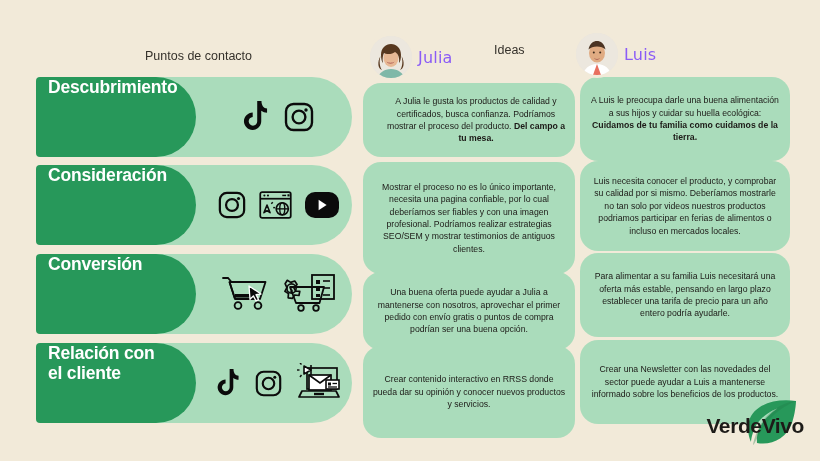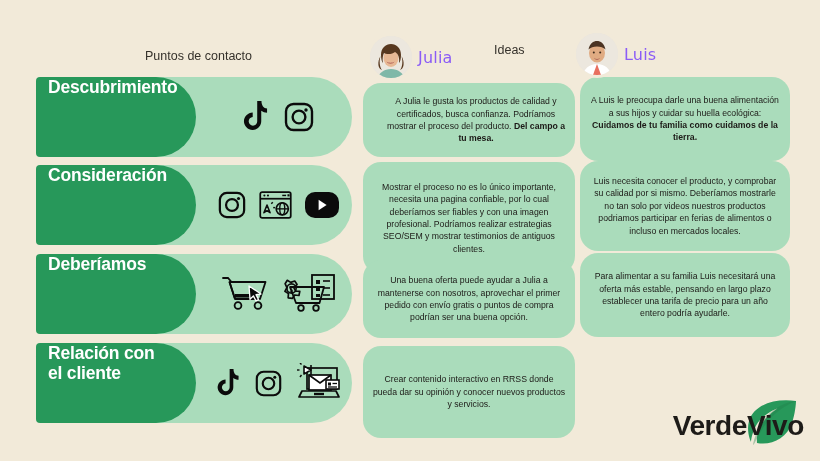--- a/index.html
+++ b/index.html
@@ -142,37 +142,37 @@
     color: #1c1a17;
     font-family: "Liberation Sans", sans-serif;
   }
   .idea-text b { font-weight: bold; }
 
   
   #row-0 .idea-julia { top: 6px; height: 74px; padding-left: 23px; }
   #row-0 .idea-luis  { top: 0px;  height: 84px; }
   #row-1 .idea-julia { top: -3px; height: 112px; }
   #row-1 .idea-luis  { top: -4px; height: 90px; }
-  #row-2 .idea-julia { top: 6px;  height: 78px; }
+  #row-2 .idea-julia { top: 18px;  height: 78px; }
   #row-2 .idea-luis  { top: -1px; height: 84px; }
   #row-3 .idea-julia { top: 3px;  height: 92px; }
   #row-3 .idea-luis  { top: -3px; height: 84px; }
 
   
   #logo {
     position: absolute;
     right: 16px;
     bottom: 12px;
     display: flex;
     align-items: center;
     height: 46px;
     z-index: 8;
   }
   .logo-text {
-    font-size: 28px;
+    font-size: 21px;
     font-weight: bold;
     color: #1d1b18;
     font-family: "Liberation Sans", sans-serif;
     letter-spacing: -.4px;
     position: relative;
     z-index: 2;
   }
   .logo-leaf {
     position: absolute;
     right: 6px;
@@ -294,21 +294,21 @@
     <div class="idea-card idea-luis">
       <div class="idea-text">
         <span>Luis necesita conocer el producto, y comprobar su calidad por si mismo. Deberíamos mostrarle no tan solo por videos nuestros productos podriamos participar en ferias de alimentos o incluso en mercados locales.</span><b></b>
       </div>
     </div>
   </div>
 
   <div class="row" id="row-2">
     <div class="tp-panel"></div>
     <div class="stage-pill">
-      <span class="stage-label">Deberíamos</span>
+      <span class="stage-label">Conversión</span>
     </div>
     <div class="icons">
       <span>
         <svg width="48" height="40" viewBox="0 0 48 40">
           <path d="M2 4h5l3.5 4" fill="none" stroke="#0b0b0b" stroke-width="1.8" stroke-linecap="round"></path>
           <path d="M8.5 8h36l-5.5 17H14z" fill="none" stroke="#0b0b0b" stroke-width="1.8" stroke-linejoin="round"></path>
           <path d="M14 25L8.5 8" fill="none" stroke="#0b0b0b" stroke-width="1.8"></path>
           <rect x="14" y="20" width="22" height="3.6" fill="#0b0b0b"></rect>
           <circle cx="17" cy="31.5" r="3.4" fill="none" stroke="#0b0b0b" stroke-width="1.8"></circle>
           <circle cx="37" cy="31.5" r="3.4" fill="none" stroke="#0b0b0b" stroke-width="1.8"></circle>
@@ -380,20 +380,25 @@
           <line x1="4.5" y1="7" x2="2" y2="7" stroke="#0b0b0b" stroke-width="1.4"></line>
           <line x1="6.5" y1="12" x2="5" y2="14" stroke="#0b0b0b" stroke-width="1.4"></line>
         </svg>
       </span>
     </div>
     <div class="idea-card idea-julia">
       <div class="idea-text">
         <span>Crear contenido interactivo en RRSS donde pueda dar su opinión y conocer nuevos productos y servicios.</span><b></b>
       </div>
     </div>
+    <div class="idea-card idea-luis">
+      <div class="idea-text">
+        <span>Crear una Newsletter con las novedades del sector puede ayudar a Luis a mantenerse informado sobre los beneficios de los productos.</span><b></b>
+      </div>
+    </div>
   </div>
 
   <div id="logo">
     <span class="logo-text">VerdeVivo</span>
     <span class="logo-leaf">
       <svg width="58" height="52" viewBox="0 0 58 52">
         <path d="M56 4C36 1 14 7 9 24c-3 11 2 21 2 21s1-14 10-23c7-7 17-11 17-11s-13 9-18 19c-4 8-3 16-3 16 14 3 30-5 35-20 3-9 4-19 4-22z" fill="#27985a"></path>
         <path d="M13 48S16 28 30 16C44 4 56 4 56 4S40 10 29 23 15 48 13 48z" fill="#1f7a48" opacity="0.35"></path>
       </svg>
     </span>

